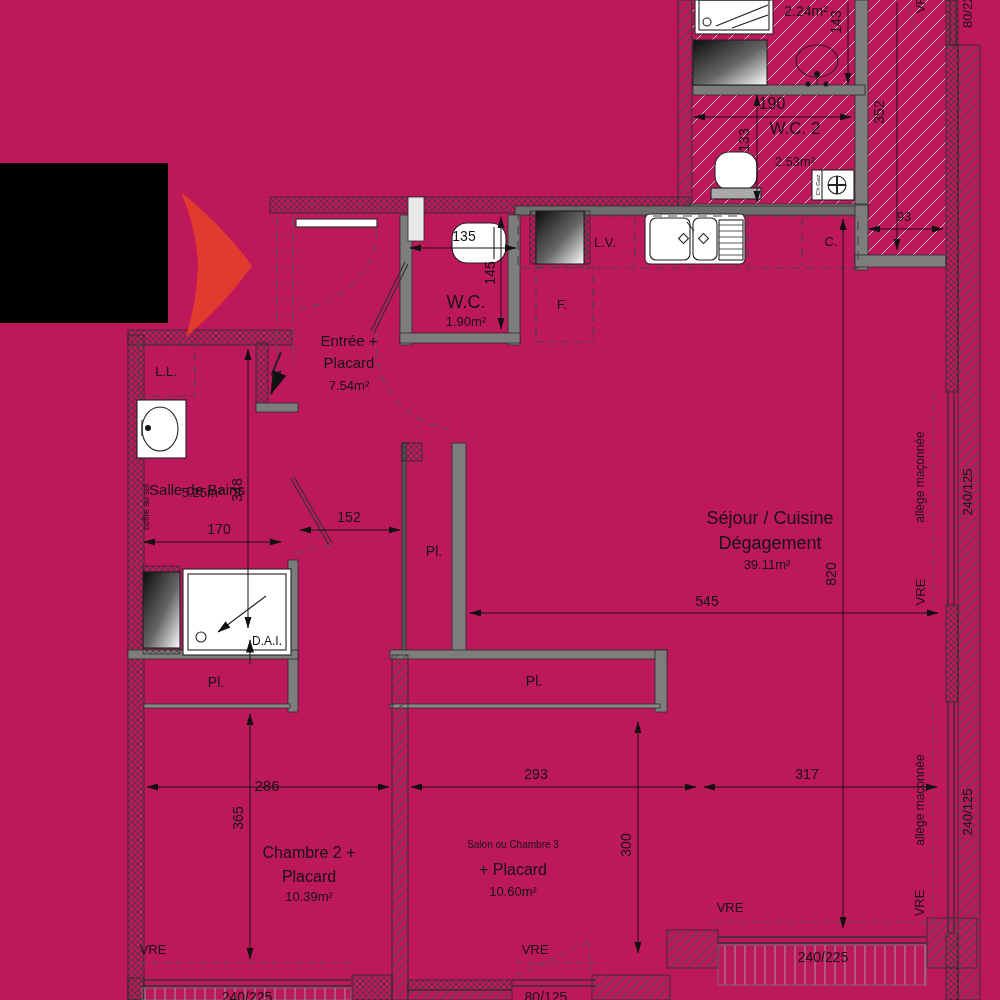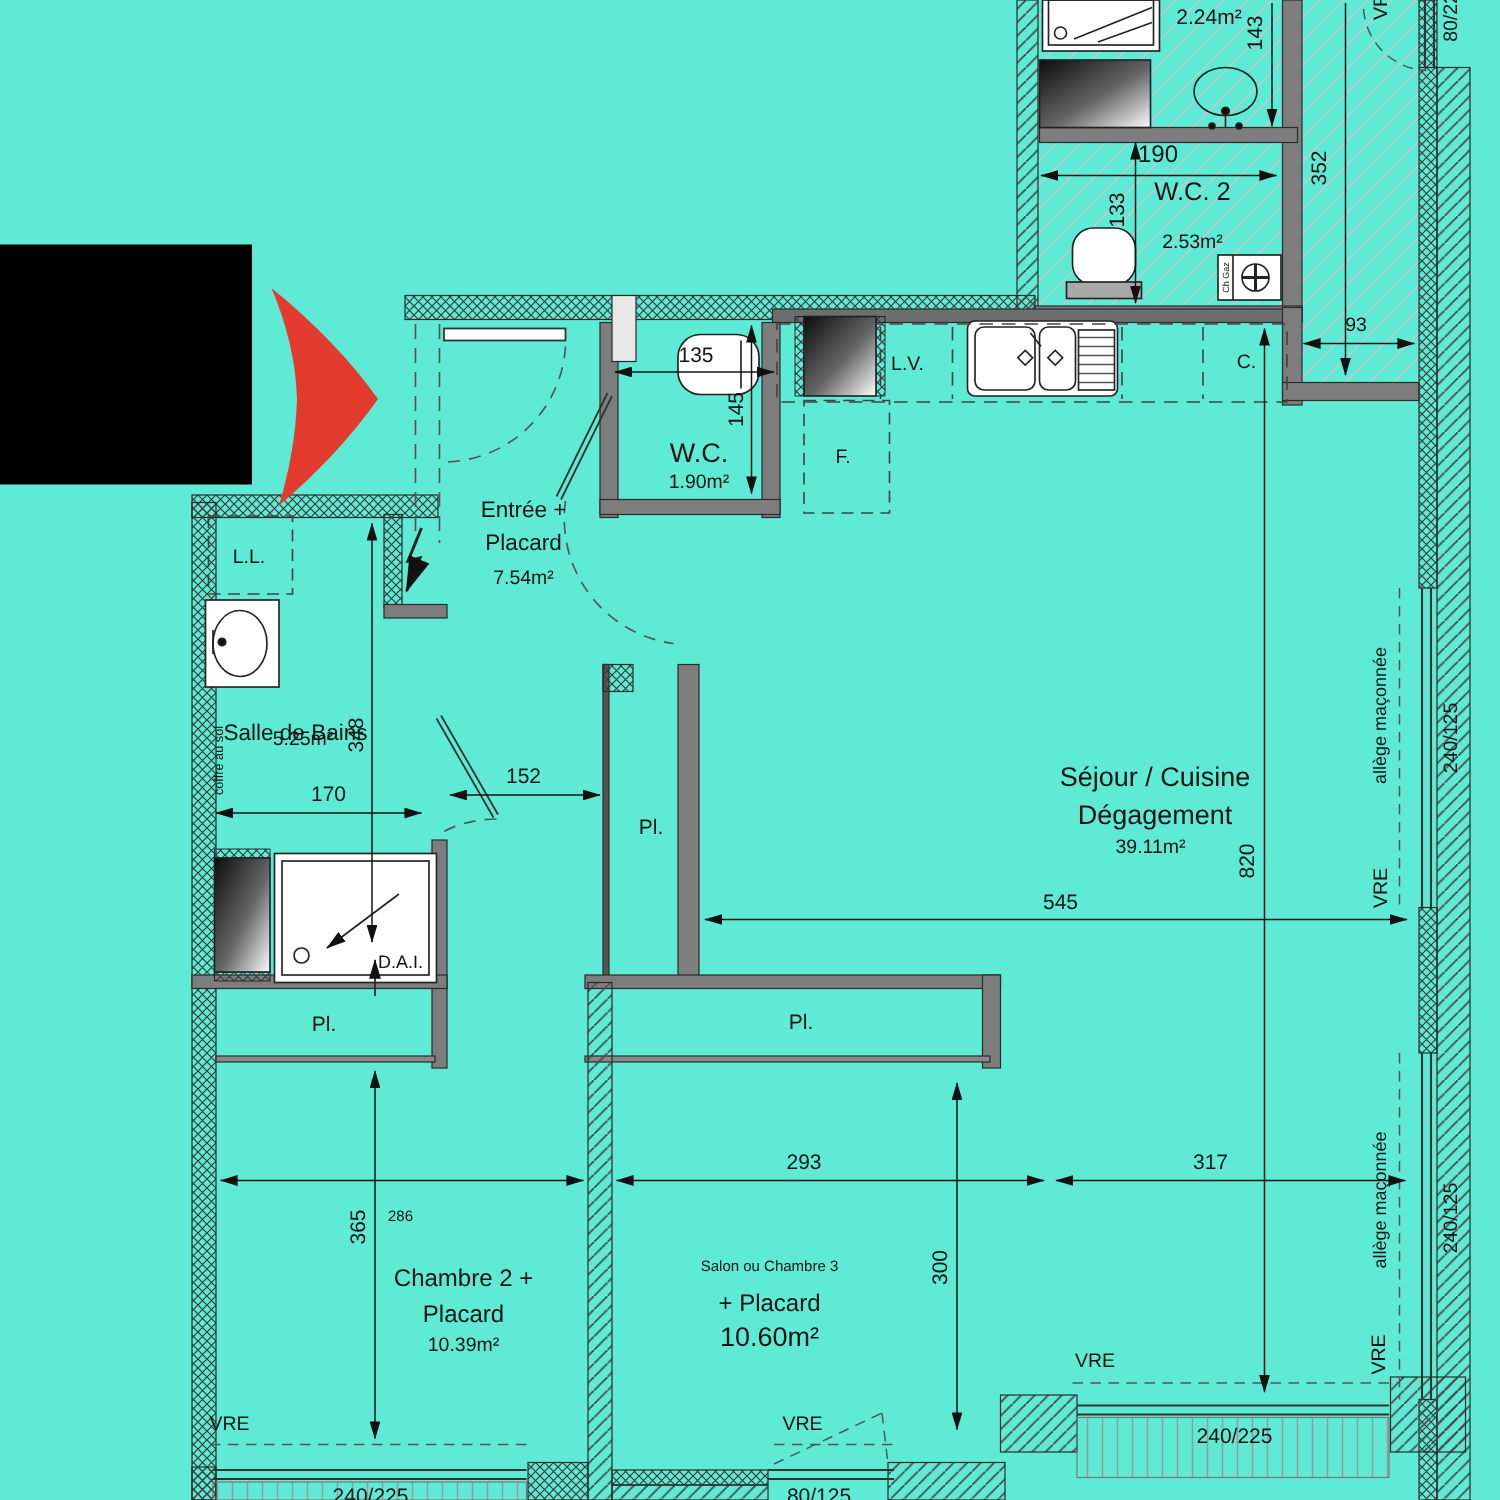--- a/index.html
+++ b/index.html
@@ -1,16 +1,16 @@
 <!DOCTYPE html>
 <html><head>
 <meta charset="utf-8">
 <style>
   html,body{margin:0;padding:0;background:#fff;}
-  #stage{position:relative;width:1000px;height:1000px;overflow:hidden;background:#5eead4;
+  #stage{position:relative;width:1000px;height:1000px;overflow:hidden;background:#be185d;
          font-family:"Liberation Sans",sans-serif;}
   #plan-svg{position:absolute;left:0;top:0;}
   .lbl{position:absolute;transform:translate(-50%,-50%);white-space:nowrap;color:#141414;
        font-family:"Liberation Sans",sans-serif;line-height:1;}
   .v{transform:translate(-50%,-50%) rotate(-90deg);}
 </style>
 </head>
 <body>
 
 <div id="stage">
@@ -243,31 +243,31 @@
   <div class="lbl" style="left:770px;top:543px;font-size:18px">Dégagement</div>
   <div class="lbl" style="left:767px;top:564px;font-size:13px">39.11m²</div>
   <div class="lbl" style="left:707px;top:601px;font-size:14px">545</div>
   <div class="lbl v" style="left:831px;top:574px;font-size:14px">820</div>
   <div class="lbl v" style="left:920px;top:477px;font-size:12px">allège maçonnée</div>
   <div class="lbl v" style="left:920px;top:592px;font-size:13px">VRE</div>
   <div class="lbl v" style="left:967px;top:492px;font-size:13px">240/125</div>
   <div class="lbl" style="left:267px;top:641px;font-size:12px">D.A.I.</div>
   <div class="lbl" style="left:216px;top:682px;font-size:14px">Pl.</div>
   <div class="lbl" style="left:534px;top:681px;font-size:14px">Pl.</div>
-  <div class="lbl" style="left:267px;top:812px;font-size:10px">286</div>
+  <div class="lbl" style="left:267px;top:785px;font-size:15px">286</div>
   <div class="lbl v" style="left:238px;top:818px;font-size:14px">365</div>
   <div class="lbl" style="left:536px;top:774px;font-size:14px">293</div>
   <div class="lbl" style="left:807px;top:774px;font-size:14px">317</div>
   <div class="lbl v" style="left:626px;top:845px;font-size:14px">300</div>
   <div class="lbl" style="left:309px;top:853px;font-size:16px">Chambre 2 +</div>
   <div class="lbl" style="left:309px;top:877px;font-size:16px">Placard</div>
   <div class="lbl" style="left:309px;top:896px;font-size:13px">10.39m²</div>
   <div class="lbl" style="left:513px;top:845px;font-size:10px">Salon ou Chambre 3</div>
   <div class="lbl" style="left:513px;top:870px;font-size:16px">+ Placard</div>
-  <div class="lbl" style="left:513px;top:891px;font-size:18px">10.60m²</div>
+  <div class="lbl" style="left:513px;top:891px;font-size:13px">10.60m²</div>
   <div class="lbl v" style="left:920px;top:800px;font-size:12px">allège maçonnée</div>
   <div class="lbl v" style="left:919px;top:903px;font-size:13px">VRE</div>
   <div class="lbl v" style="left:967px;top:812px;font-size:13px">240/125</div>
   <div class="lbl" style="left:730px;top:907px;font-size:13px">VRE</div>
   <div class="lbl" style="left:823px;top:957px;font-size:14px">240/225</div>
   <div class="lbl" style="left:153px;top:949px;font-size:13px">VRE</div>
   <div class="lbl" style="left:535px;top:949px;font-size:13px">VRE</div>
   <div class="lbl" style="left:247px;top:997px;font-size:14px">240/225</div>
   <div class="lbl" style="left:546px;top:997px;font-size:14px">80/125</div>
   <div class="lbl v" style="left:967px;top:8px;font-size:13px">80/225</div>

